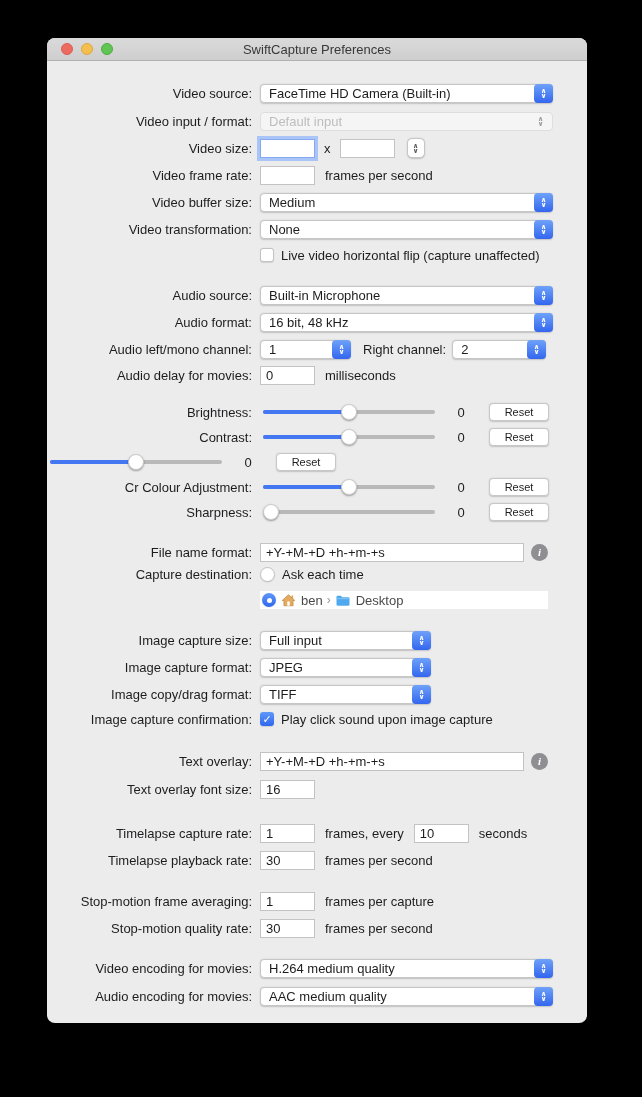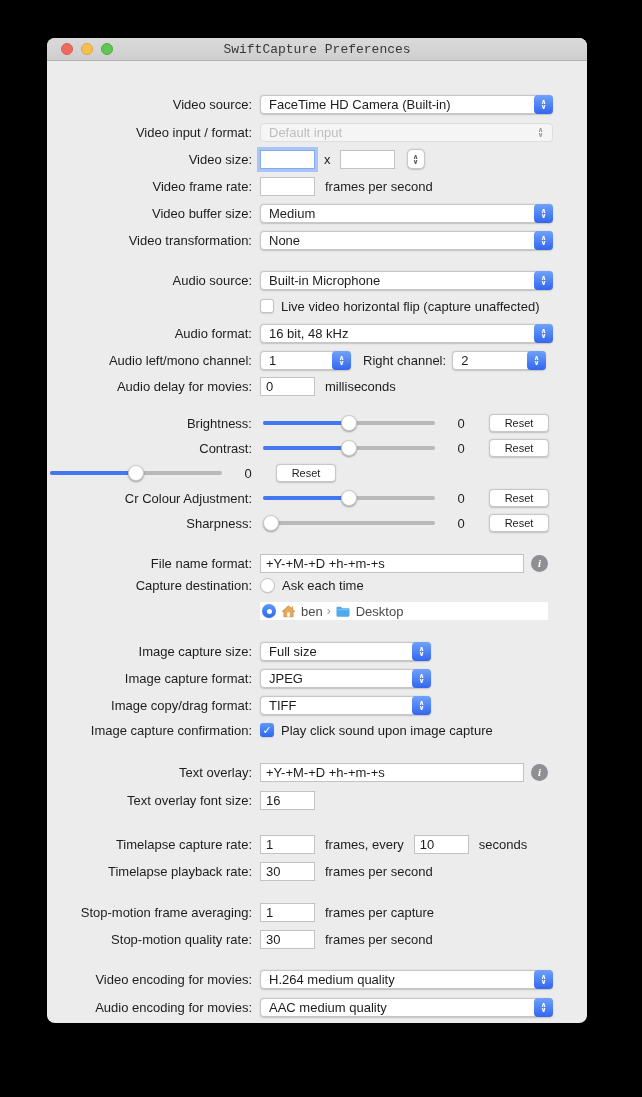--- a/index.html
+++ b/index.html
@@ -9,21 +9,20 @@
     -webkit-font-smoothing:antialiased;
   }
   .window{
     position:absolute;left:47px;top:38px;width:540px;height:985px;
     background:#ececec;border-radius:8px;box-shadow:0 20px 50px rgba(0,0,0,.6);
   }
   .titlebar{
     position:relative;height:22px;border-radius:8px 8px 0 0;
     background:linear-gradient(#dadada,#cecece);
     border-bottom:1px solid #b2b2b2;
-    font-family:Liberation Mono, monospace;
   }
   .title{
     position:absolute;left:0;right:0;top:0;height:22px;line-height:23px;
     text-align:center;font-size:13px;color:#383838;
   }
   .tl{position:absolute;top:5px;width:12px;height:12px;border-radius:50%;box-sizing:border-box;}
   .tl.red{left:14px;background:#ed6a5e;border:1px solid #d95f55;}
   .tl.yellow{left:34px;background:#f4bf4f;border:1px solid #dda93e;}
   .tl.green{left:54px;background:#61c555;border:1px solid #52ab43;}
 
@@ -115,21 +114,21 @@
 <body>
 
 <div class="window">
   <div class="titlebar">
     <span class="tl red"></span>
     <span class="tl yellow"></span>
     <span class="tl green"></span>
     <div class="title">SwiftCapture Preferences</div>
   </div>
 
-  <div class="row" style="margin-top:33px">
+  <div class="row" style="margin-top:22px">
     <span class="lbl">Video source:</span>
     <div class="popup w-wide">
       <span class="pv">FaceTime HD Camera (Built-in)</span>
       <span class="cap">
           <i>∧</i>
           <i>∨</i>
         </span>
     </div>
   </div>
 
@@ -182,35 +181,35 @@
     <span class="lbl">Video transformation:</span>
     <div class="popup w-wide">
       <span class="pv">None</span>
       <span class="cap">
           <i>∧</i>
           <i>∨</i>
         </span>
     </div>
   </div>
 
-  <div class="row" style="margin-top:20px">
-    <span class="lbl">Audio source:</span>
-    <div class="popup w-wide">
-      <span class="pv">Built-in Microphone</span>
-      <span class="cap">
-          <i>∧</i>
-          <i>∨</i>
-        </span>
-    </div>
-  </div>
-
   <div class="row" style="margin-top:6px">
     <span class="lbl"></span>
     <span class="cb"></span>
     <span class="ck-lbl">Live video horizontal flip (capture unaffected)</span>
+  </div>
+
+  <div class="row" style="margin-top:20px">
+    <span class="lbl">Audio source:</span>
+    <div class="popup w-wide">
+      <span class="pv">Built-in Microphone</span>
+      <span class="cap">
+          <i>∧</i>
+          <i>∨</i>
+        </span>
+    </div>
   </div>
 
   <div class="row" style="margin-top:7px">
     <span class="lbl">Audio format:</span>
     <div class="popup w-wide">
       <span class="pv">16 bit, 48 kHz</span>
       <span class="cap">
           <i>∧</i>
           <i>∨</i>
         </span>
@@ -327,21 +326,21 @@
         <path d="M1 3.1 C1 2.4 1.5 1.9 2.2 1.9 h3.5 l1.5 1.7 h6.6 c.7 0 1.2 .5 1.2 1.2 v6.6 c0 .7 -.5 1.2 -1.2 1.2 H2.2 C1.5 12.6 1 12.1 1 11.4 Z" fill="#4fa9ee"></path>
         <path d="M1 4.5 h14 v1.1 H1 Z" fill="#83c6f5"></path>
       </svg>
       <span class="path-txt">Desktop</span>
     </div>
   </div>
 
   <div class="row" style="margin-top:20px">
     <span class="lbl">Image capture size:</span>
     <div class="popup w-med">
-      <span class="pv">Full size</span>
+      <span class="pv">Full input</span>
       <span class="cap">
           <i>∧</i>
           <i>∨</i>
         </span>
     </div>
   </div>
 
   <div class="row" style="margin-top:7px">
     <span class="lbl">Image capture format:</span>
     <div class="popup w-med">

